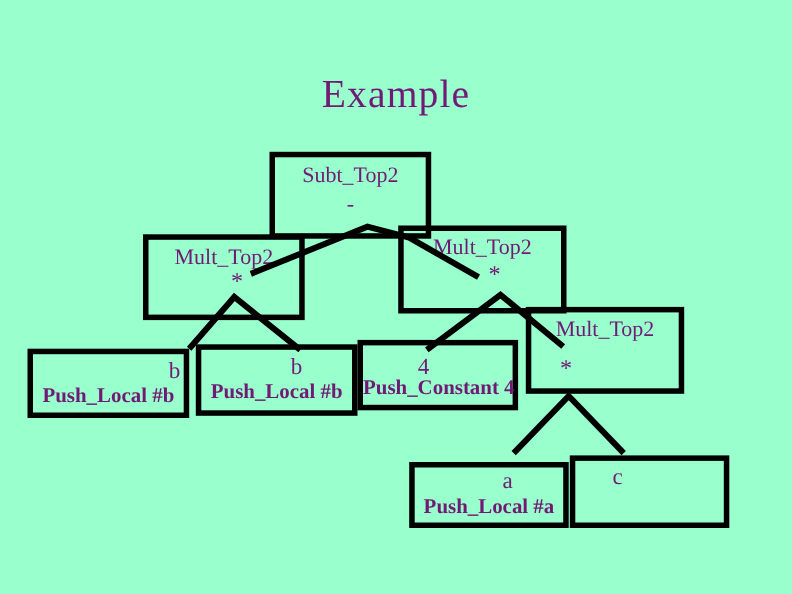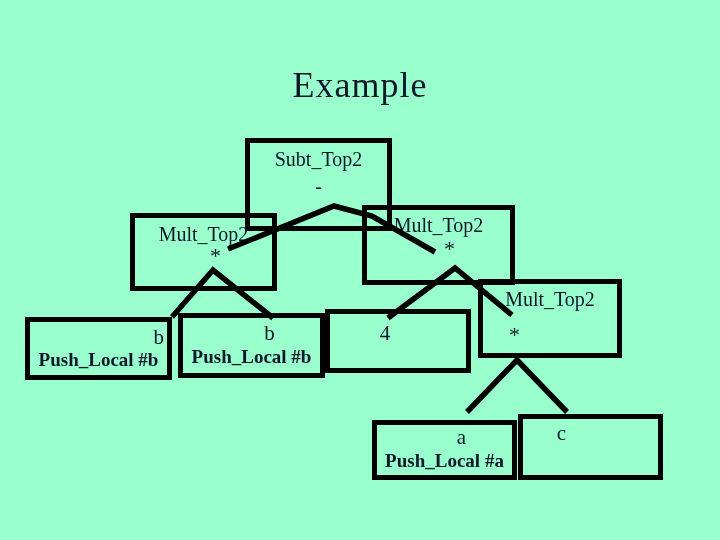--- a/index.html
+++ b/index.html
@@ -6,21 +6,21 @@
     margin: 0;
     padding: 0;
   }
   .slide {
     position: relative;
     width: 720px;
     height: 540px;
     background: #99FFCC;
     overflow: hidden;
     font-family: "Liberation Serif", "DejaVu Serif", serif;
-    color: #0f172a;
+    color: #701a75;
   }
   .slide-title {
     position: absolute;
     left: 0;
     top: 64px;
     width: 720px;
     margin: 0;
     text-align: center;
     font-size: 36px;
     font-weight: normal;
@@ -58,21 +58,21 @@
     text-align: center;
     white-space: nowrap;
     line-height: 1.1;
   }
   .op-name   { font-size: 20px; }
   .op-symbol { font-size: 22px; }
   .leaf-letter { font-size: 21px; }
   .leaf-instr  { font-size: 19px; font-weight: bold; }
 
   
-  .box-subt       { left: 245px; top: 138px; width: 147px; height: 93px; }
+  .box-subt       { left: 245px; top: 138px; width: 147px; height: 79px; }
   .box-mult-left  { left: 130px; top: 213px; width: 147px; height: 78px; }
   .box-mult-right { left: 362px; top: 205px; width: 153px; height: 80px; }
   .box-mult-far   { left: 478px; top: 279px; width: 144px; height: 79px; }
 
   .box-subt .op-name         { top: 5px; }
   .box-subt .op-symbol       { top: 32px; font-size: 20px; }
   .box-mult-left .op-name    { top: 5px; }
   .box-mult-left .op-symbol  { top: 26px; transform: translateX(12px); }
   .box-mult-right .op-name   { top: 4px; }
   .box-mult-right .op-symbol { top: 27px; transform: translateX(11px); }
@@ -129,20 +129,21 @@
     <span class="leaf-instr">Push_Local #b</span>
   </div>
 
   <div class="node box-b-mid">
     <span class="leaf-letter">b</span>
     <span class="leaf-instr">Push_Local #b</span>
   </div>
 
   <div class="node box-const4">
     <span class="leaf-letter">4</span>
+    <span class="leaf-instr">Push_Constant 4</span>
   </div>
 
   <div class="node box-a">
     <span class="leaf-letter">a</span>
     <span class="leaf-instr">Push_Local #a</span>
   </div>
 
   <div class="node box-c">
     <span class="leaf-letter">c</span>
   </div>

